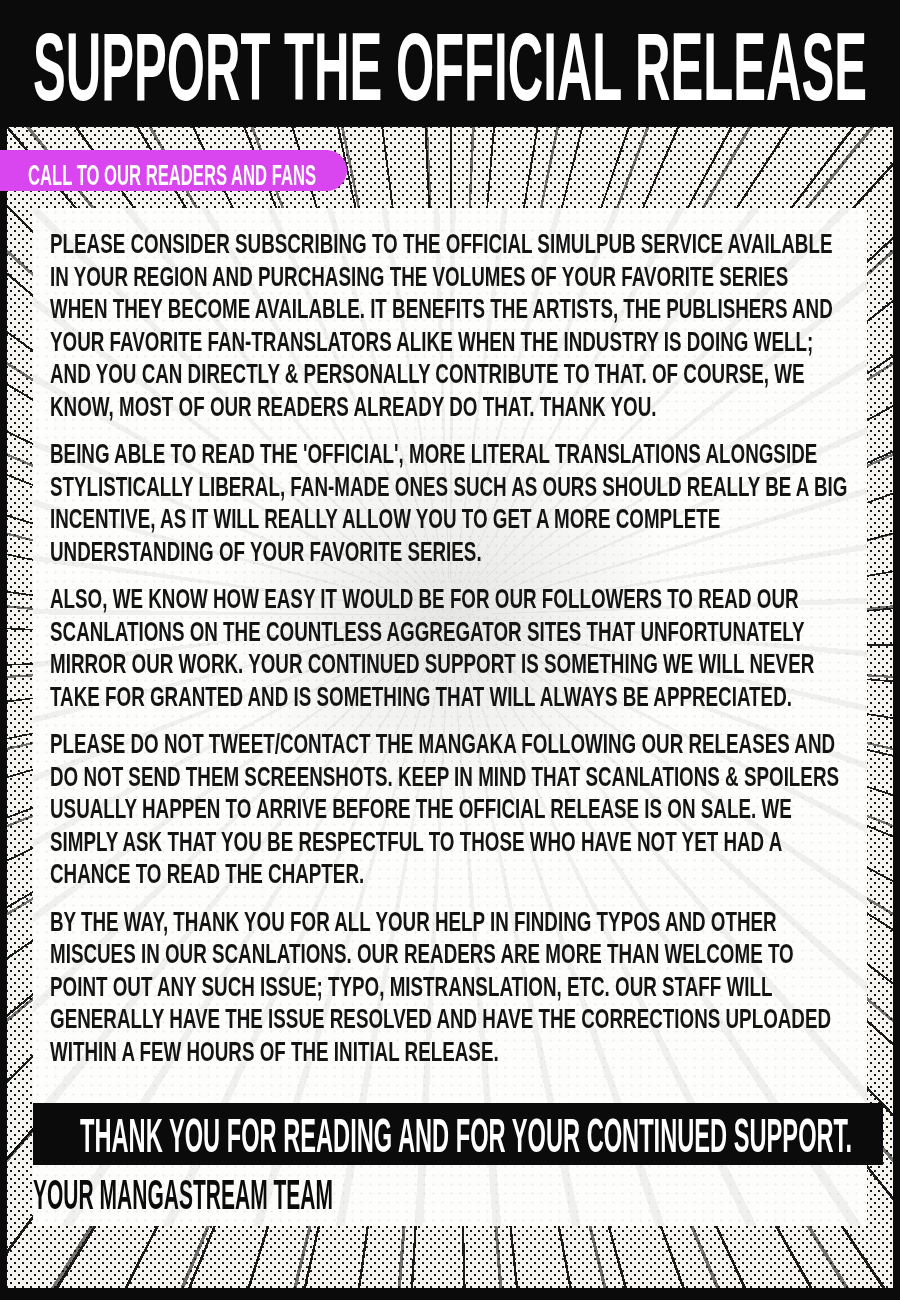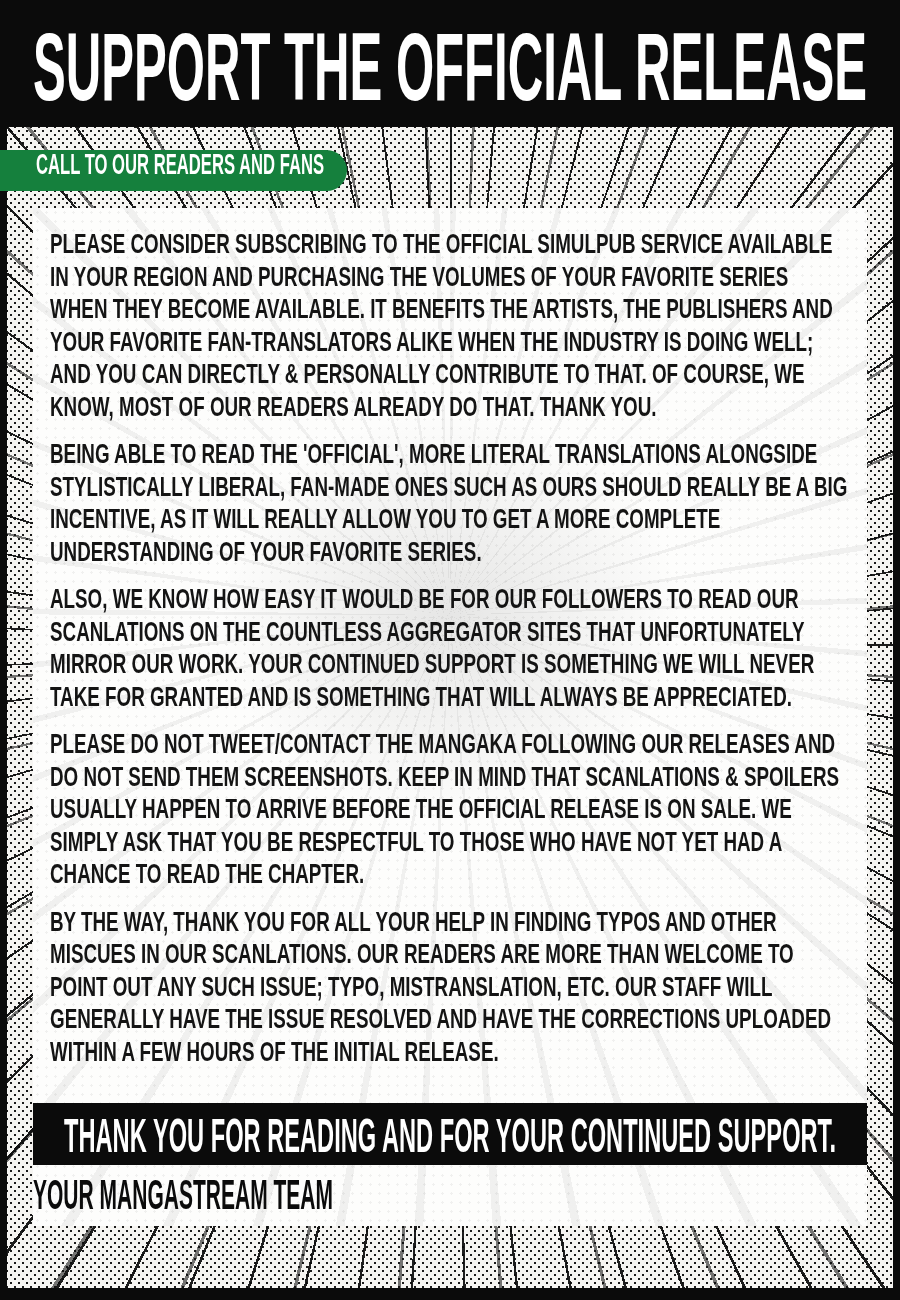--- a/index.html
+++ b/index.html
@@ -22,22 +22,22 @@
   }
   .banner-top {
     position:absolute; top:0; left:0; width:100%; height:127px;
     background:#0b0b0b;
     display:flex; align-items:center; justify-content:center;
   }
   .display-text { font-family:"Liberation Sans", sans-serif; font-weight:700; }
   .title-text  { font-size:96px; fill:#ffffff; }
   .pill {
     position:absolute; left:0; top:150px; width:347px; height:41px;
-    background:#15803d; border-radius:0 21px 21px 0;
-    display:flex; align-items:flex-start; padding-left:36px; box-sizing:border-box;
+    background:#d946ef; border-radius:0 21px 21px 0;
+    display:flex; align-items:flex-end; padding-left:28px; box-sizing:border-box;
   }
   .pill-text   { font-size:29px; fill:#ffffff; }
   .panel {
     position:absolute; left:33px; top:208px; width:834px; height:1018px;
     background:
       repeating-conic-gradient(from 0deg at 50% 40%, rgba(0,0,0,0.05) 0deg 0.8deg, transparent 0.8deg 7.3deg),
       radial-gradient(ellipse 330px 290px at 50% 40%, rgba(0,0,0,0.09), transparent 70%),
       radial-gradient(circle, rgba(0,0,0,0.05) 1px, transparent 1.25px);
     background-color:#fdfdfc;
     background-size:100% 100%, 100% 100%, 9px 9px;
@@ -47,21 +47,21 @@
     transform:scaleX(0.66); transform-origin:0 0;
   }
   .body-par {
     margin:0 0 15px 0;
     font-weight:700; font-size:28.5px; line-height:32.5px;
     color:#141414;
   }
   .banner-bottom {
     position:absolute; left:0; top:895px; width:100%; height:62px;
     background:#0b0b0b;
-    display:flex; align-items:center; justify-content:center;
+    display:flex; align-items:center; justify-content:center;padding-left:16px;
   }
   .thanks-text { font-size:48px; fill:#ffffff; }
   .team {
     position:absolute; left:0; top:966px; width:100%;
     display:flex; 
   }
   .team-text { font-size:43px; fill:#0b0b0b; }
   .bottom-strip {
     position:absolute; left:0; bottom:0; width:100%; height:12px;
     background:#0b0b0b;

